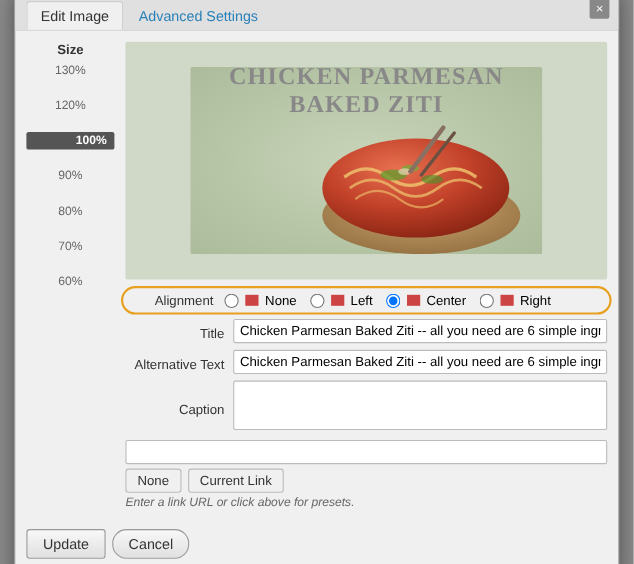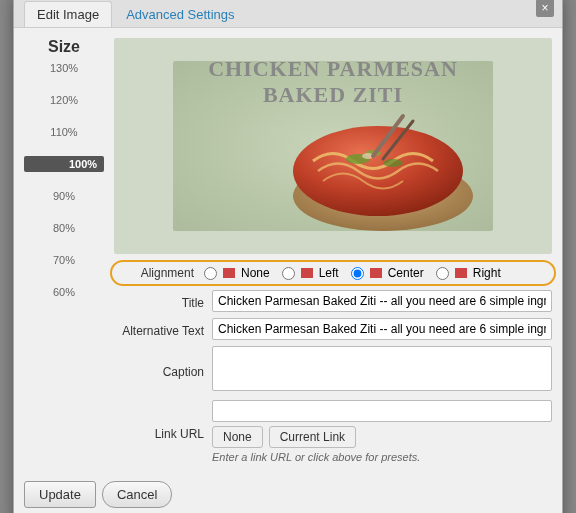--- a/index.html
+++ b/index.html
@@ -78,21 +78,21 @@
       display: flex;
       padding: 10px;
       gap: 10px;
     }
     .left-panel {
       width: 80px;
       flex-shrink: 0;
     }
     .size-label {
       font-weight: bold;
-      font-size: 16px;
+      font-size: 12px;
       text-align: center;
       margin-bottom: 4px;
       color: #333;
     }
     .size-options {
       display: flex;
       flex-direction: column;
       gap: 16px;
     }
     .size-option {
@@ -263,21 +263,20 @@
   </div>
 
   <div class="dialog-body">
 
     <div class="left-panel">
       <div class="size-label">Size</div>
       <div class="size-options">
 
       <div class="size-option">130%</div>
           <div class="size-option">120%</div>
-          <div class="size-option">110%</div>
           <div class="size-option selected">100%</div>
           <div class="size-option">90%</div>
           <div class="size-option">80%</div>
           <div class="size-option">70%</div>
           <div class="size-option">60%</div>
         </div>
     </div>
 
     <div class="right-panel">
 
@@ -369,21 +368,20 @@
         </div>
 
         <div class="form-row">
           <span class="form-label">Caption</span>
           <div class="form-field">
             <textarea style=""></textarea>
           </div>
         </div>
 
         <div class="form-row">
-          <span class="form-label">Link URL</span>
           <div class="form-field">
             <input type="text" value="" style="">
             <div class="link-buttons">
               <button class="link-btn">None</button>
               <button class="link-btn">Current Link</button>
             </div>
             <div class="link-hint">Enter a link URL or click above for presets.</div>
           </div>
         </div>
       </div>

